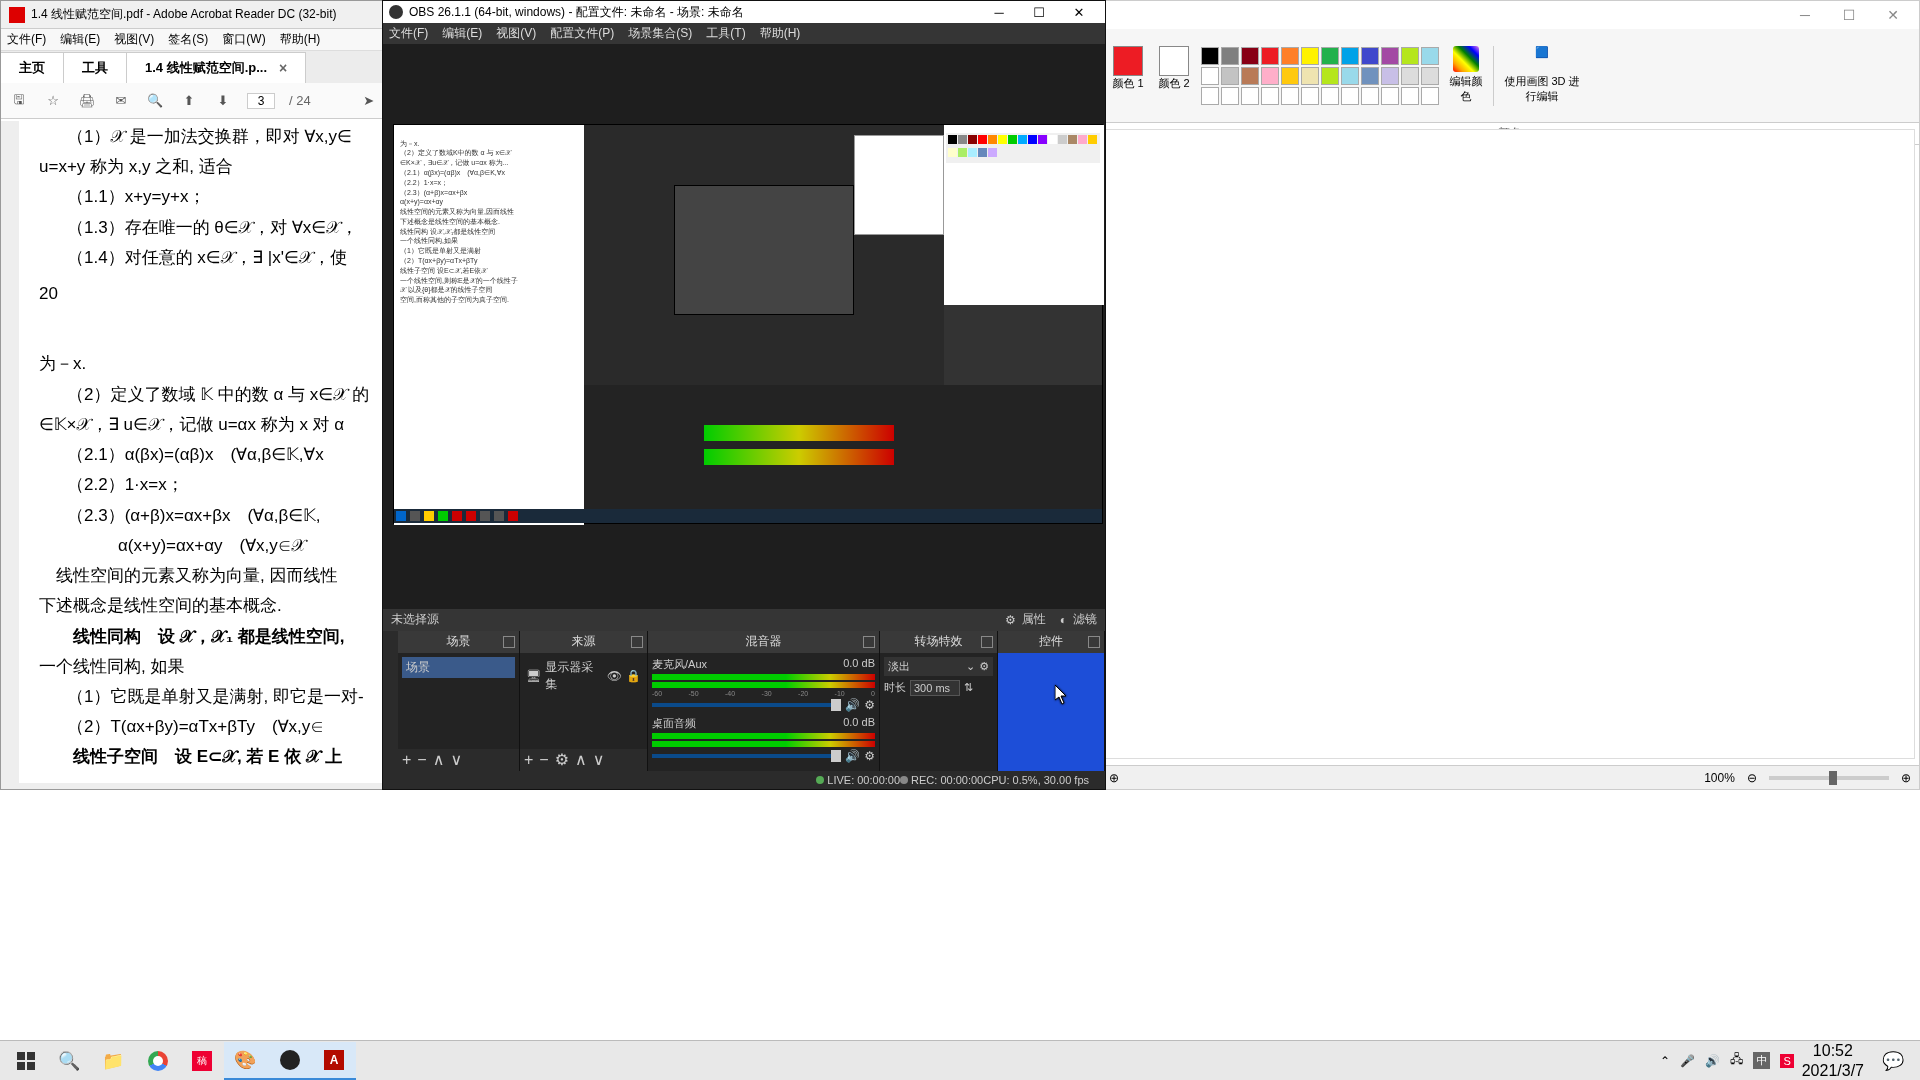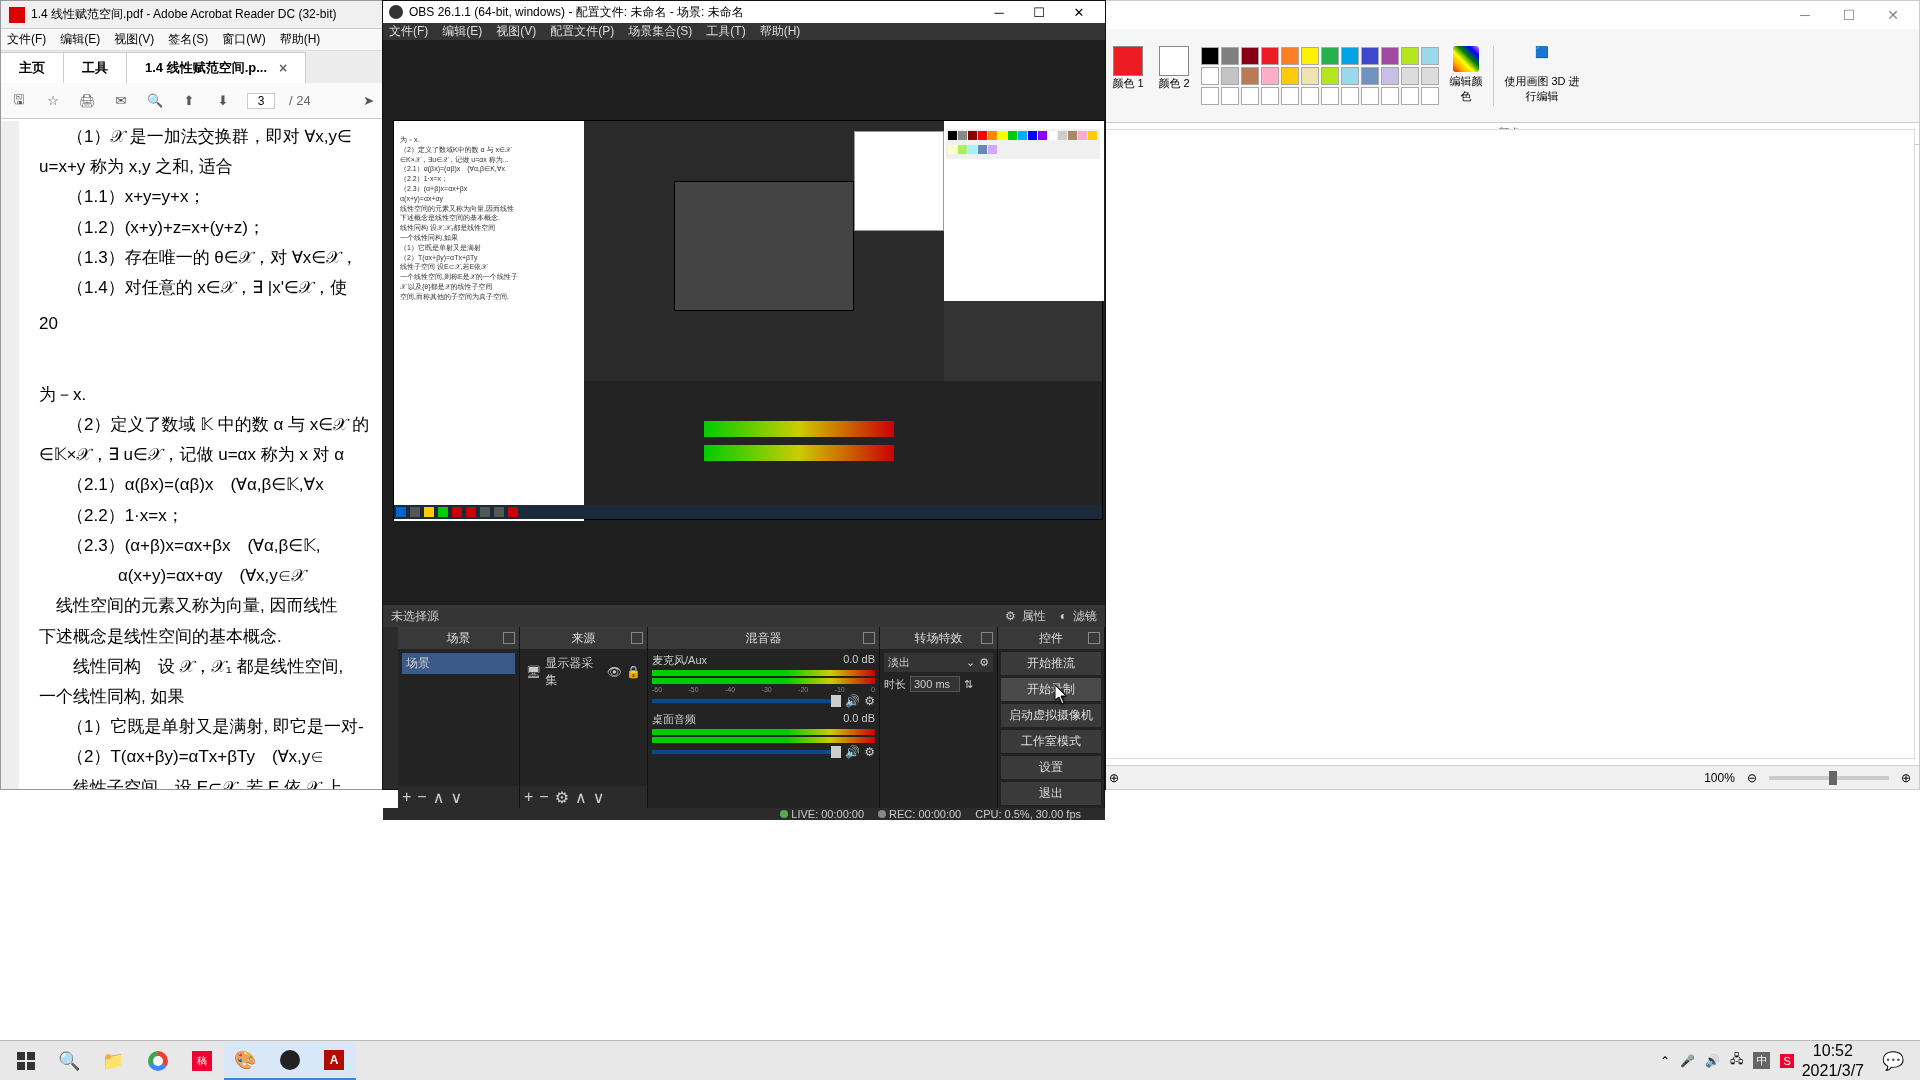--- a/index.html
+++ b/index.html
@@ -13,21 +13,21 @@
 .acrobat-tabs { height: 32px; background: #ececec; display: flex; align-items: flex-end; font-size: 13px; }
 .acrobat-tab { padding: 6px 18px; background: #fff; border-top: 1px solid #ccc; border-right: 1px solid #ccc; font-weight: 600; }
 .acrobat-tab.file { background: #fff; display: flex; align-items: center; gap: 6px; }
 .acrobat-tab .close-x { font-size: 14px; color: #666; margin-left: 6px; }
 .acrobat-toolbar { height: 36px; background: #fafafa; border-bottom: 1px solid #ccc; display: flex; align-items: center; padding: 0 8px; gap: 14px; font-size: 13px; }
 .tb-icon { width: 20px; height: 20px; color: #555; display: flex; align-items: center; justify-content: center; }
 .acrobat-content { position: absolute; left: 0; top: 120px; right: 0; bottom: 0; background: #eee; overflow: hidden; }
 .pdf-page { position: absolute; left: 18px; top: -10px; width: 490px; background: #fff; padding: 10px 20px; font-family: SimSun, serif; font-size: 17px; line-height: 1.72; color: #000000; }
 .pdf-page p { margin: 1px 0; white-space: nowrap; }
 .pdf-page .indent { padding-left: 28px; }
-.pdf-page b { font-weight: 400; }
+.pdf-page b { font-weight: 700; }
 .acrobat-scroll { position: absolute; right: 1px; top: 0; width: 14px; bottom: 16px; background: #e8e8e8; }
 
 
 .obs { position: absolute; left: 382px; top: 0; width: 724px; height: 790px; background: #2b2b2b; border: 1px solid #111; display: flex; flex-direction: column; z-index: 20; }
 .obs-titlebar { height: 24px; background: #fff; display: flex; align-items: center; font-size: 12px; padding: 0 6px; color: #000; }
 .obs-titlebar .spacer { flex: 1; }
 .obs-titlebar .wbtn { width: 40px; height: 22px; display: flex; align-items: center; justify-content: center; font-size: 13px; }
 .obs-titlebar .wbtn.x { background: transparent; }
 .obs-menubar { height: 22px; background: #353535; display: flex; align-items: center; font-size: 12px; color: #ddd; padding: 0 6px; gap: 14px; }
 .obs-preview { flex: 0 0 565px; background: #1e1e1e; position: relative; }
@@ -69,21 +69,21 @@
 .mixer-ch .ticks { height: 8px; font-size: 7px; color: #888; display: flex; justify-content: space-between; }
 .mixer-ch .slider-row { display: flex; align-items: center; gap: 4px; }
 .mixer-ch .track { flex: 1; height: 4px; background: #0a4a8a; position: relative; }
 .mixer-ch .thumb { position: absolute; right: 0; top: -4px; width: 10px; height: 12px; background: #ccc; }
 .transition-sel { background: #333; padding: 2px 4px; font-size: 11px; display: flex; align-items: center; margin-bottom: 4px; }
 .transition-dur { display: flex; align-items: center; gap: 4px; font-size: 11px; }
 .transition-dur input { width: 50px; background: #333; color: #ccc; border: 1px solid #555; font-size: 11px; padding: 1px 3px; }
 .controls .body { display: flex; flex-direction: column; gap: 1px; padding: 2px; }
 .ctrl-btn { background: #3a3a3a; border: 1px solid #222; color: #ddd; font-size: 12px; padding: 3px 0; text-align: center; cursor: pointer; }
 .ctrl-btn.hover { background: #4a4a4a; }
-.obs-status { height: 20px; background: #2b2b2b; color: #ccc; font-size: 11px; display: flex; align-items: center; padding: 0 24px; gap: 14px; justify-content: flex-end; }
+.obs-status { height: 20px; background: #2b2b2b; color: #ccc; font-size: 11px; display: flex; align-items: center; padding: 0 16px; justify-content: flex-end; }
 .obs-status .dot { width: 8px; height: 8px; border-radius: 50%; background: #5a5; display: inline-block; margin-right: 3px; }
 
 
 .paint { position: absolute; right: 0; top: 0; width: 820px; height: 790px; background: #fff; border: 1px solid #ccc; z-index: 5; }
 .paint-titlebar { height: 28px; background: #fff; display: flex; align-items: center; justify-content: flex-end; padding: 0 4px; }
 .paint-titlebar .wbtn { width: 44px; height: 24px; display: flex; align-items: center; justify-content: center; font-size: 14px; color: #888; }
 .paint-ribbon { height: 94px; background: #f6f6f6; border-bottom: 1px solid #ccc; display: flex; align-items: center; padding: 4px 8px; gap: 8px; }
 .paint-colorbox { width: 38px; height: 60px; display: flex; flex-direction: column; align-items: center; font-size: 11px; }
 .paint-colorbox .sw { width: 30px; height: 30px; border: 1px solid #888; }
 .paint-palette { display: flex; flex-direction: column; gap: 2px; }
@@ -148,21 +148,20 @@
     <span style="color:#666">/ 24</span>
     <span style="flex:0 0 20px"></span>
     <span class="tb-icon">➤</span>
     <span class="tb-icon">✋</span>
   </div>
   <div class="acrobat-content">
     <div class="pdf-page">
       <p class="indent">（1）𝒳 是一加法交换群，即对 ∀x,y∈</p>
       <p>u=x+y 称为 x,y 之和, 适合</p>
       <p class="indent">（1.1）x+y=y+x；</p>
-      <p class="indent">（1.2）(x+y)+z=x+(y+z)；</p>
       <p class="indent">（1.3）存在唯一的 θ∈𝒳，对 ∀x∈𝒳，</p>
       <p class="indent">（1.4）对任意的 x∈𝒳，∃ |x'∈𝒳，使</p>
       <p style="padding-top:6px">20</p>
       <div style="height:32px;border-top:1px solid transparent;margin-top:8px"></div>
       <p>为－x.</p>
       <p class="indent">（2）定义了数域 𝕂 中的数 α 与 x∈𝒳 的</p>
       <p>∈𝕂×𝒳，∃ u∈𝒳，记做 u=αx 称为 x 对 α</p>
       <p class="indent">（2.1）α(βx)=(αβ)x　(∀α,β∈𝕂,∀x</p>
       <p class="indent">（2.2）1·x=x；</p>
       <p class="indent">（2.3）(α+β)x=αx+βx　(∀α,β∈𝕂,</p>
@@ -440,28 +439,20 @@
           <input value="300 ms" style="">
           <span>⇅</span>
         </div>
       </div>
     </div>
     <div class="obs-panel controls">
       <div class="header">
           <span>控件</span>
           <span class="popout"></span>
         </div>
-      <div class="body">
-        <div class="ctrl-btn">开始推流</div>
-        <div class="ctrl-btn hover">开始录制</div>
-        <div class="ctrl-btn">启动虚拟摄像机</div>
-        <div class="ctrl-btn">工作室模式</div>
-        <div class="ctrl-btn">设置</div>
-        <div class="ctrl-btn">退出</div>
-      </div>
     </div>
   </div>
   <div class="obs-status">
     <span><span class="dot"></span><span>LIVE: 00:00:00</span></span>
     <span><span class="dot" style="background:#888"></span><span>REC: 00:00:00</span></span>
     <span>CPU: 0.5%, 30.00 fps</span>
   </div>
 </div>
 
 <div class="white-fill"></div>

